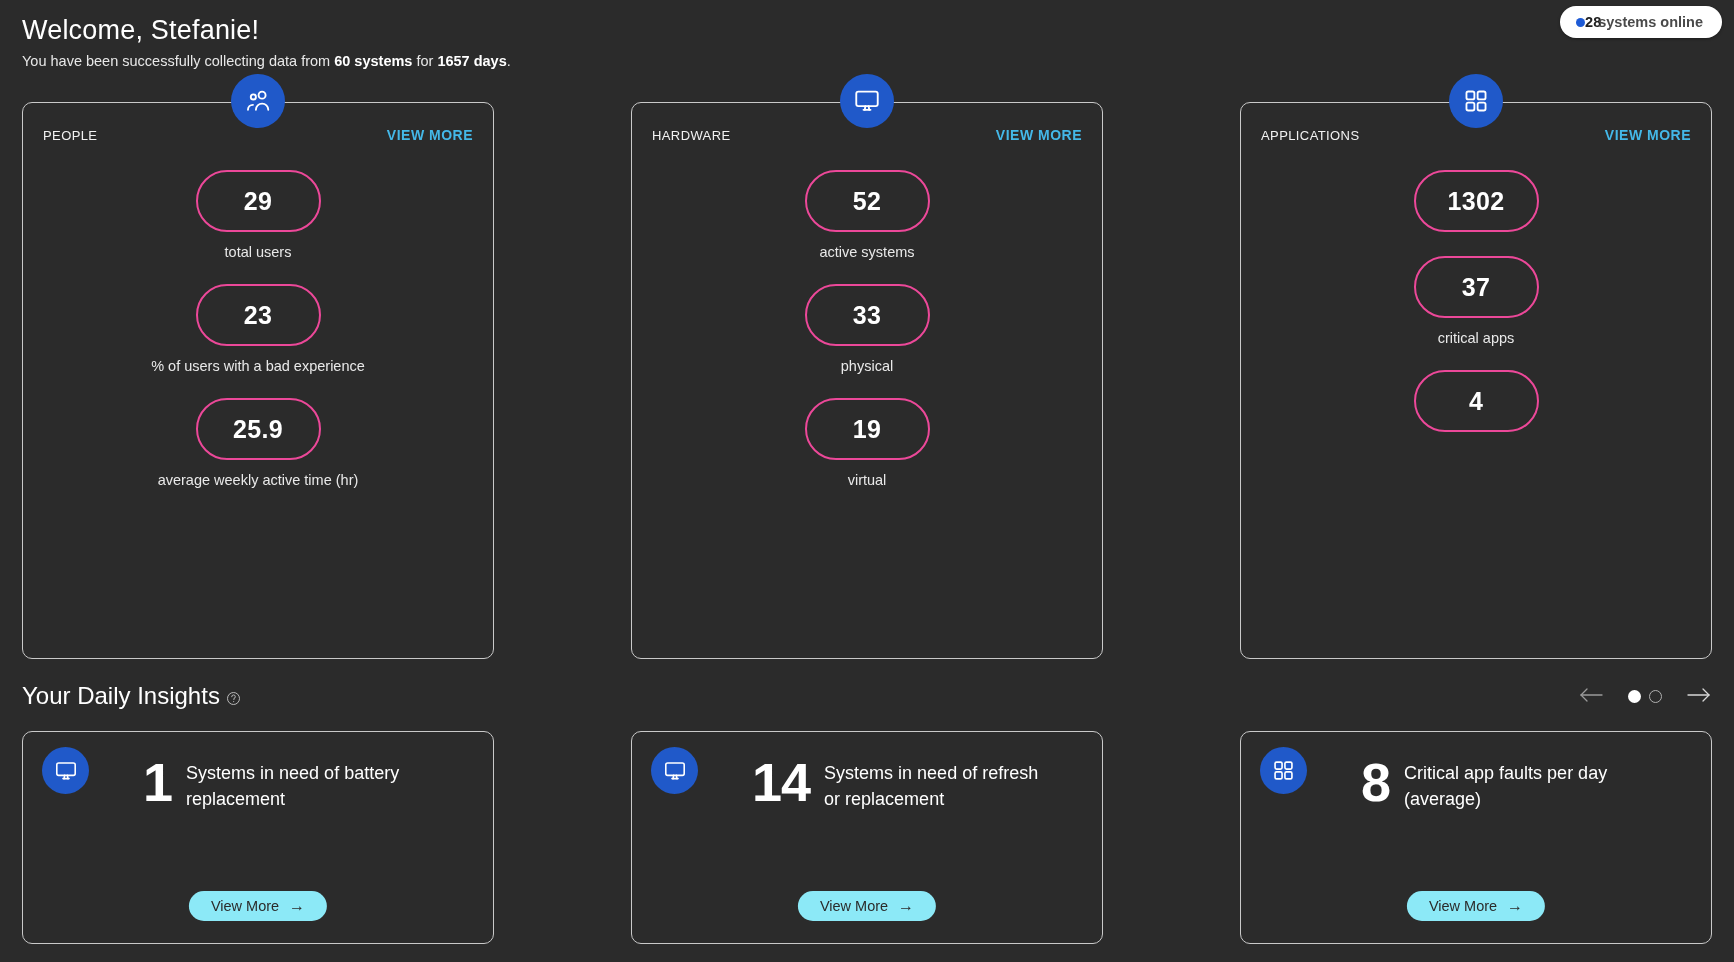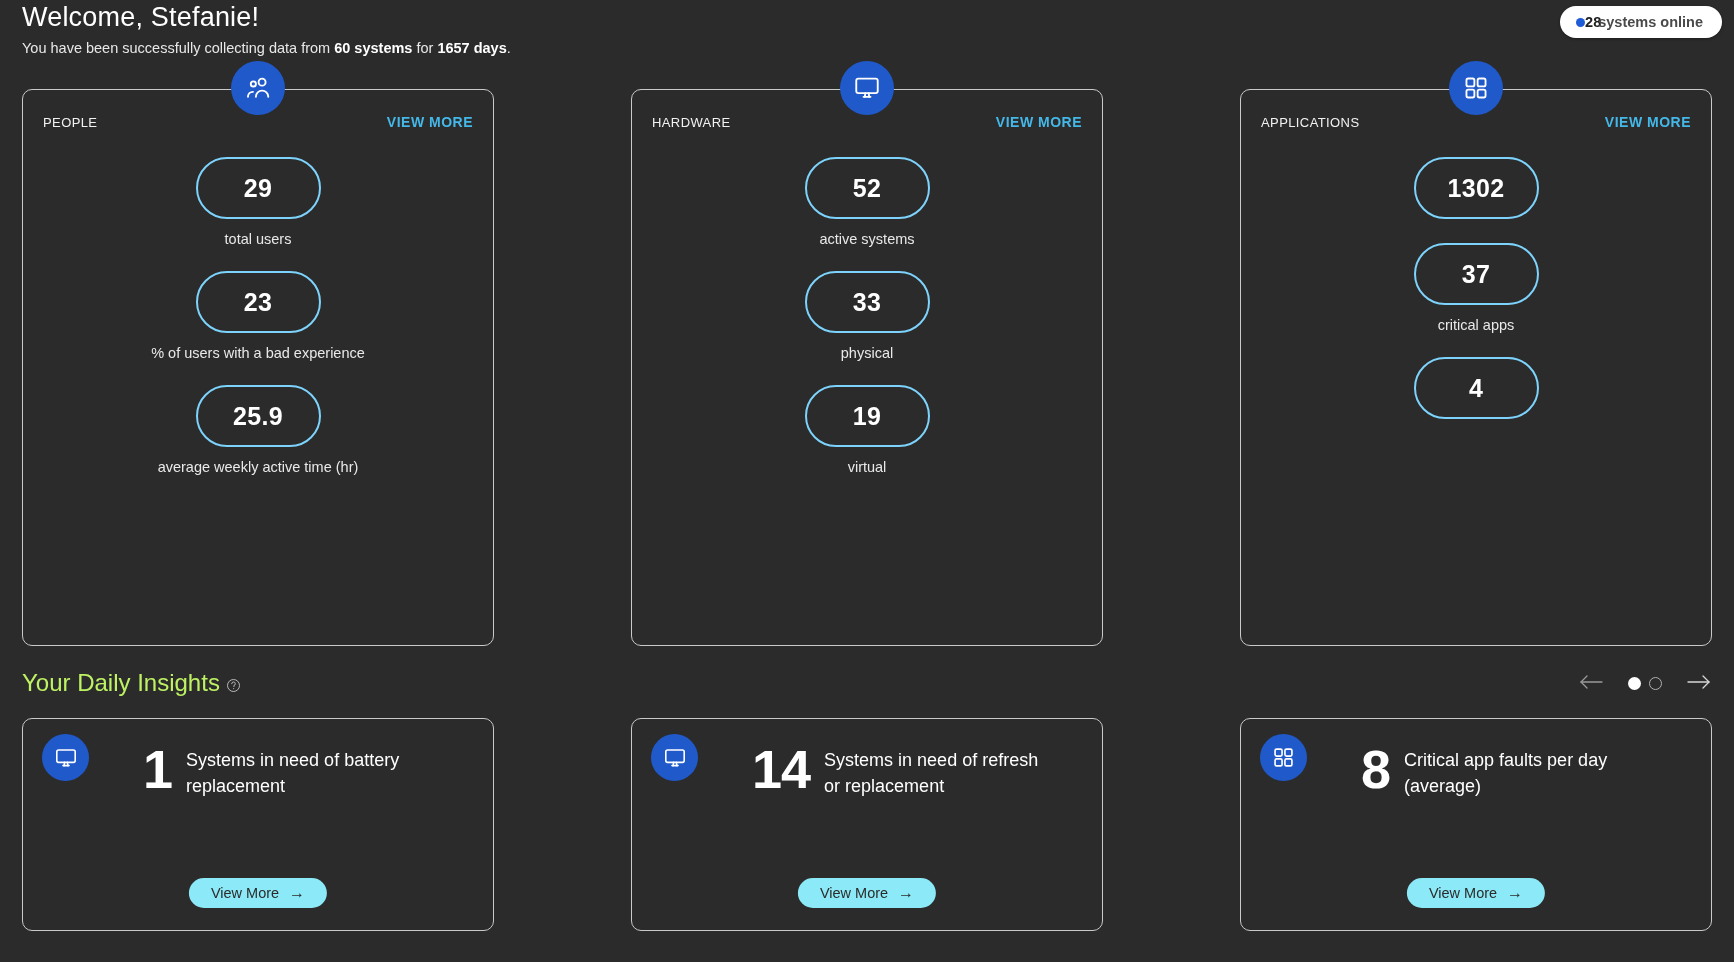--- a/index.html
+++ b/index.html
@@ -14,21 +14,21 @@
   }
 
   .page {
     position: relative;
     width: 1734px;
     height: 962px;
     padding: 0 22px;
   }
 
   
-  .header { }
+  .header { padding-top: 13px; }
 
   .welcome-title {
     font-size: 27px;
     font-weight: 400;
     line-height: 34px;
     color: #ffffff;
     letter-spacing: .2px;
   }
 
   .welcome-sub {
@@ -113,21 +113,21 @@
 
   .metric-block { text-align: center; margin-bottom: 24px; }
   .metric-block:last-child { margin-bottom: 0; }
 
   .metric-pill {
     display: inline-flex;
     align-items: center;
     justify-content: center;
     width: 125px;
     height: 62px;
-    border: 2px solid #7dd3fc;
+    border: 2px solid #ec4899;
     border-radius: 32px;
     font-size: 25px;
     font-weight: 700;
     color: #ffffff;
     letter-spacing: .3px;
   }
 
   .metric-label {
     margin-top: 12px;
     font-size: 14.5px;
@@ -140,21 +140,21 @@
     position: relative;
     margin-top: 22px;
     height: 40px;
   }
   .insights-title {
     display: inline-flex;
     align-items: flex-start;
     gap: 6px;
     font-size: 24px;
     font-weight: 400;
-    color: #bef264;
+    color: #ffffff;
     line-height: 30px;
   }
   .help-icon {
     margin-top: 2px;
     width: 15px; height: 15px;
     display: inline-block;
   }
 
   .carousel-nav {
     position: absolute;

